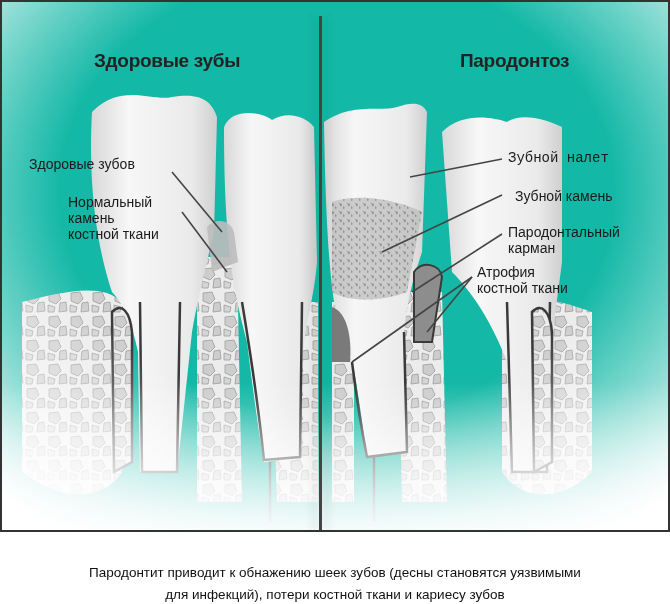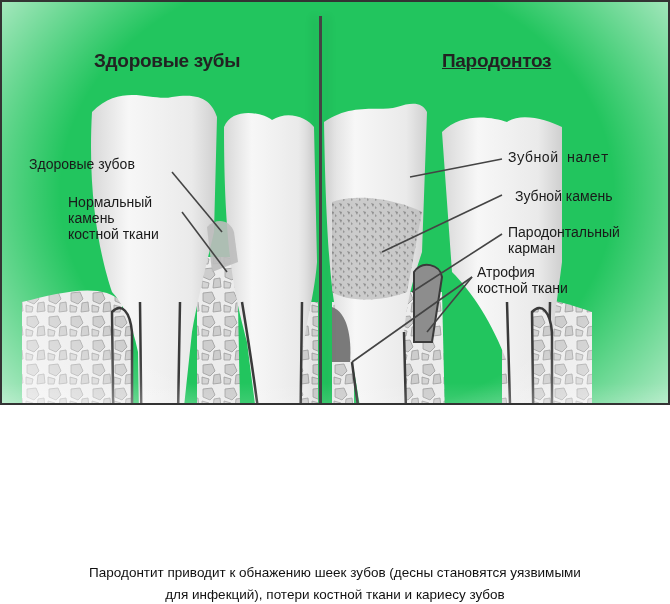--- a/index.html
+++ b/index.html
@@ -1,17 +1,17 @@
 <!DOCTYPE html>
 <html><head>
 <meta charset="utf-8">
 <style>
   html, body { margin: 0; padding: 0; background: #ffffff; }
   body { width: 670px; height: 604px; position: relative; overflow: hidden; font-family: "Liberation Sans", sans-serif; }
-  .frame { position: absolute; left: 0; top: 0; width: 670px; height: 405px; box-sizing: border-box; border: 2px solid #333; border-left-width: 2px; background: #22c55e; overflow: hidden; padding-left: 33px; }
+  .frame { position: absolute; left: 0; top: 0; width: 670px; height: 532px; box-sizing: border-box; border: 2px solid #333; border-left-width: 2px; background: #14b8a6; overflow: hidden; padding-left: 33px; }
   .divider { position: absolute; left: 317px; top: 14px; width: 3px; height: 516px; background: #444; box-shadow: -6px 0 8px rgba(0,0,0,0.12), 6px 0 8px rgba(0,0,0,0.12); }
   .panel-title { position: absolute; top: 48px; font-weight: bold; font-size: 19px; color: #222; letter-spacing: -0.3px; }
   .label { position: absolute; font-size: 14px; color: #1a1a1a; line-height: 16px; }
   svg.art { position: absolute; left: 0; top: 0; }
   .caption { position: absolute; left: 0; top: 562px; width: 670px; text-align: center; font-size: 13.5px; line-height: 22px; color: #111; font-family: "Liberation Sans", sans-serif; }
 </style>
 </head>
 <body>
 
 <div class="frame">
@@ -90,21 +90,21 @@
     <line x1="500" y1="157" x2="408" y2="175" stroke="#444" stroke-width="1.6"></line>
     <line x1="500" y1="193" x2="380" y2="250" stroke="#444" stroke-width="1.6"></line>
     <line x1="500" y1="232" x2="410" y2="290" stroke="#444" stroke-width="1.6"></line>
     <line x1="470" y1="275" x2="350" y2="360" stroke="#444" stroke-width="1.6"></line>
     <line x1="470" y1="275" x2="425" y2="330" stroke="#444" stroke-width="1.6"></line>
   </svg>
 
   <div class="divider"></div>
 
   <div class="panel-title" style="left:92px;">Здоровые зубы</div>
-  <div class="panel-title" style="left:440px;text-decoration:underline;">Пародонтоз</div>
+  <div class="panel-title" style="left:458px;">Пародонтоз</div>
 
   <div class="label" style="left:27px; top:154px;">Здоровые зубов</div>
   <div class="label" style="left:66px; top:192px;">
     <div>Нормальный</div>
     <div>камень</div>
     <div>костной ткани</div>
   </div>
 
   <div class="label" style="left:506px; top:148px;font-family:Liberation Mono, monospace;">Зубной налет</div>
   <div class="label" style="left:506px; top:186px;margin-left:7px;">Зубной камень</div>

